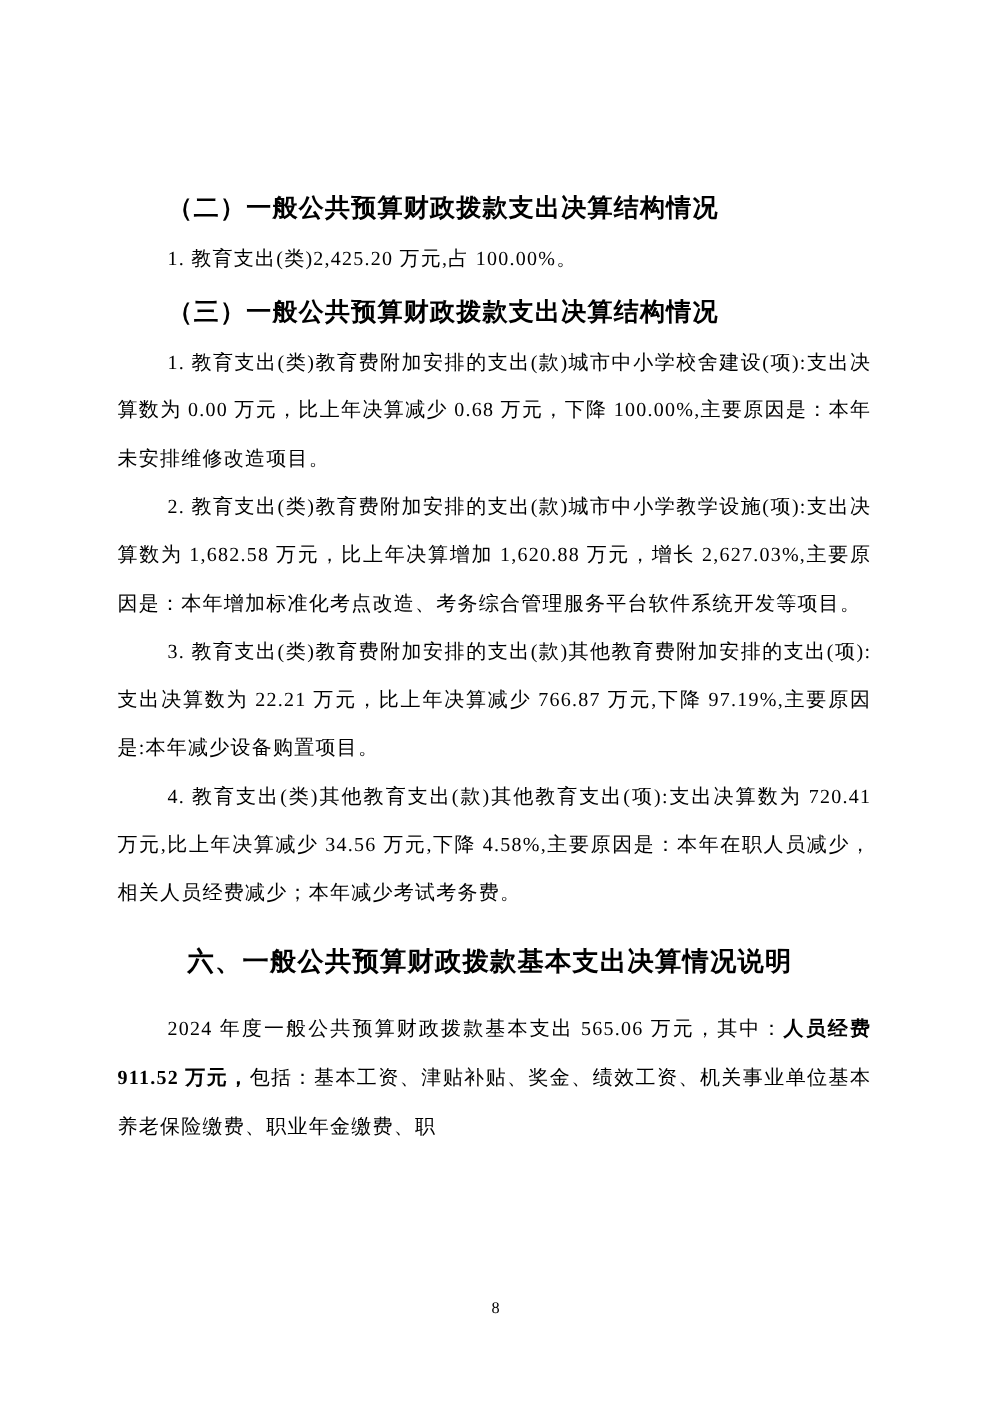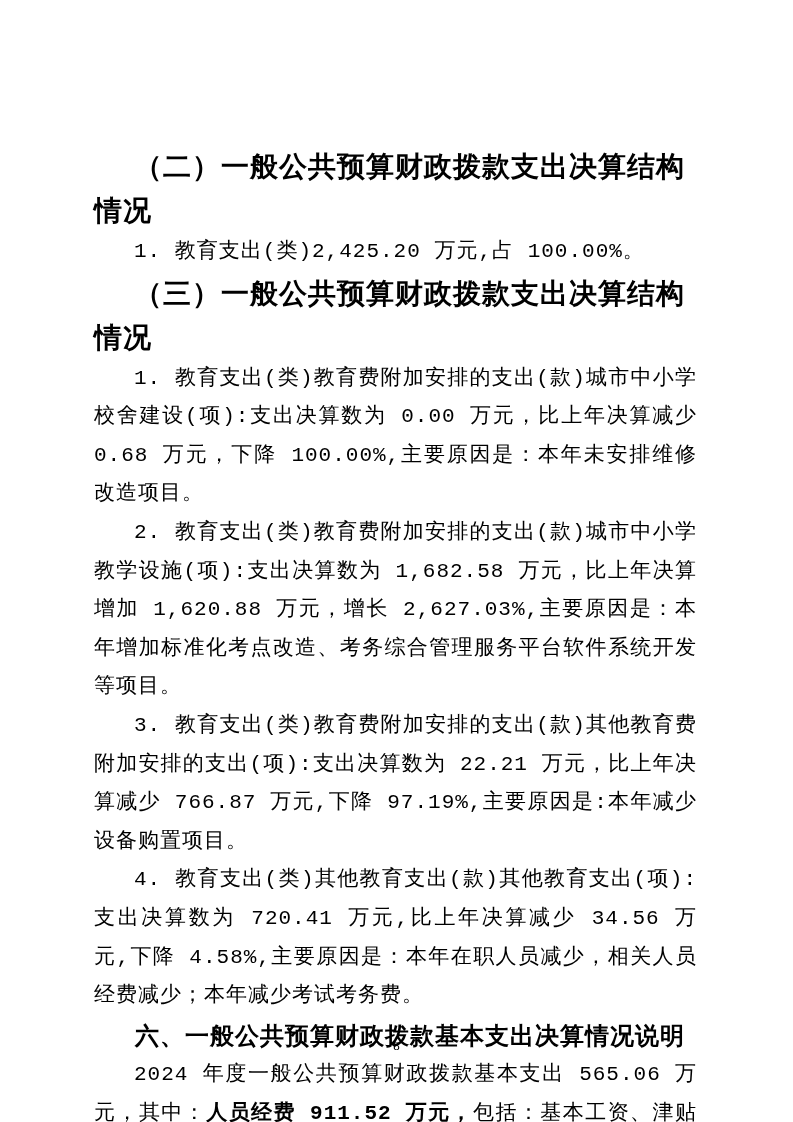--- a/index.html
+++ b/index.html
@@ -17,41 +17,40 @@
     overflow: hidden;
   }
   .doc {
     position: absolute;
     left: 94px;
     top: 145px;
     width: 603px;
   }
   .para {
     margin: 0;
-    font-size: 21px;
+    font-size: 16px;
     line-height: 38.6px;
     letter-spacing: 1px;
     text-align: justify;
     text-justify: inter-ideograph;
     text-indent: 40px;
     font-weight: normal;
-    font-family: Liberation Mono, monospace;
   }
   .heading-kai {
     margin: 0;
-    font-size: 28px;
+    font-size: 20px;
     line-height: 44px;
     letter-spacing: 1px;
     font-weight: bold;
     text-indent: 40px;
     font-family: "Liberation Serif", "DejaVu Serif", serif;
   }
   .heading-hei {
-    margin: 1px;
-    font-size: 24px;
+    margin: 16px;
+    font-size: 21px;
     line-height: 38.6px;
     letter-spacing: 1px;
     font-weight: bold;
     text-indent: 40px;
     font-family: Liberation Sans, sans-serif;
   }
   .para b {
     font-weight: bold;
   }
   .page-number {

